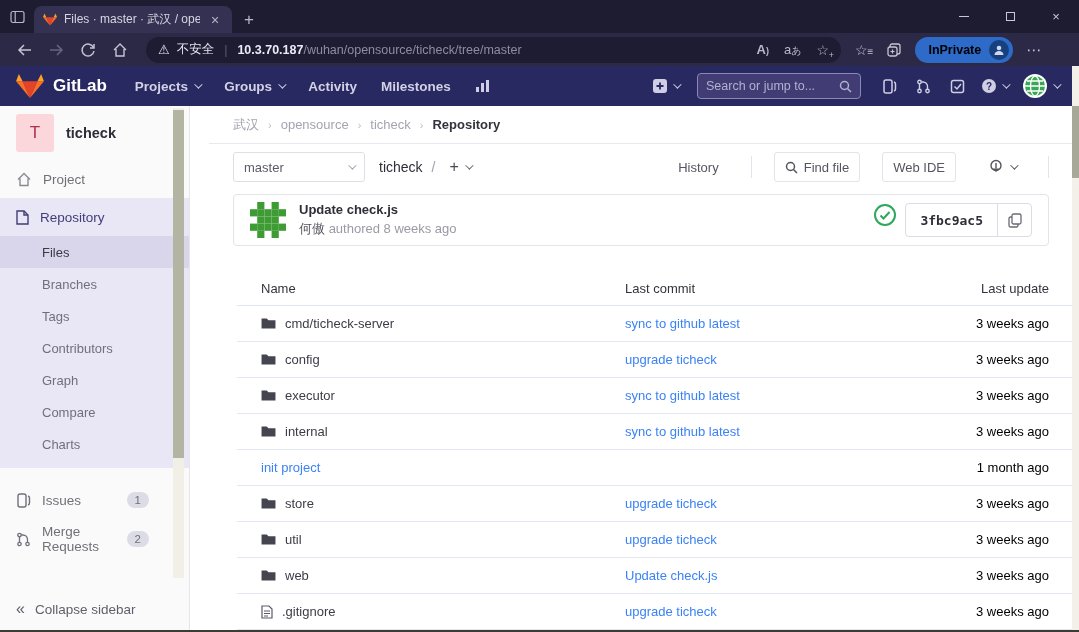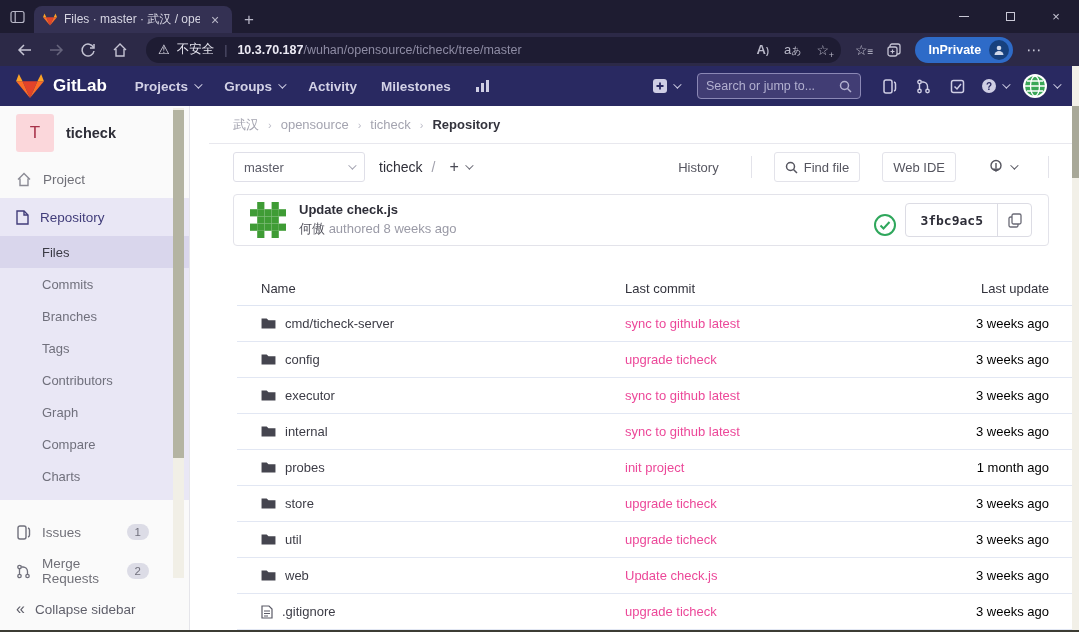--- a/index.html
+++ b/index.html
@@ -22,21 +22,21 @@
   .addressbar { height:33px; background:#2c2947; display:flex; align-items:center; padding:0 8px; color:#c5c4d4; }
   .nav-btn { width:32px; height:28px; display:flex; align-items:center; justify-content:center; }
   .nav-btn.disabled { opacity:.38; }
   .url-box { width:695px; height:26px; margin-left:10px; background:#1e1c33; border-radius:13px; display:flex; align-items:center; padding:0 12px; gap:7px; font-size:12.5px; }
   .sec-label { color:#e6e5ef; }
   .url-sep { color:#5a5875; margin:0 3px; }
   .url-host { color:#eceaf4; font-weight:bold; }
   .url-path { color:#8e8ca4; }
   .url-actions { margin-left:auto; display:flex; align-items:center; gap:15px; color:#b9b8c8; font-size:13px; }
   .bar-actions { display:flex; align-items:center; gap:13px; margin-left:14px; color:#c5c4d4; }
-  .inprivate { background:#2e6bc8; color:#ffffff; height:26px; border-radius:13px; display:flex; align-items:center; gap:8px; padding:0 4px 0 13px; font-size:12.5px; font-weight:bold; }
+  .inprivate { background:#2e6bc8; color:#000000; height:26px; border-radius:13px; display:flex; align-items:center; gap:8px; padding:0 4px 0 13px; font-size:12.5px; font-weight:bold; }
   .ip-avatar { width:20px; height:20px; border-radius:50%; background:#17417e; display:flex; align-items:center; justify-content:center; }
   .star-plus { position:relative; font-size:14px; }
   .star-plus i { position:absolute; right:-5px; bottom:-2px; font-style:normal; font-size:9px; }
 
   
   .gl-navbar { height:40px; background:#292961; display:flex; align-items:center; padding:0 16px; position:relative; z-index:2; }
   .brand { display:flex; align-items:center; gap:9px; color:#fff; font-weight:bold; font-size:17px; }
   .gl-items { display:flex; margin-left:16px; }
   .gl-item { height:24px; display:flex; align-items:center; gap:6px; padding:0 12px; color:#d2d1e6; font-size:13.5px; font-weight:bold; }
   .chev { width:6px; height:6px; border-right:1.6px solid currentColor; border-bottom:1.6px solid currentColor; transform:rotate(45deg) translateY(-2px); display:inline-block; }
@@ -79,31 +79,31 @@
   .add-btn .chev { color:#6a6a76; }
   .toolbar-right { margin-left:auto; display:flex; align-items:center; gap:22px; }
   .tbtn { height:30px; display:flex; align-items:center; gap:6px; padding:0 10px; font-size:13px; color:#55555f; }
   .tbtn.bordered { border:1px solid #e3e3ea; border-radius:3px; }
   .vdiv { width:1px; height:22px; background:#e3e3ea; }
 
   .commit-box { margin:4px 30px 0 24px; height:52px; border:1px solid #e3e3ea; border-radius:4px; display:flex; align-items:center; gap:13px; padding:0 16px; }
   .commit-title { font-size:13px; font-weight:bold; color:#2e2e38; }
   .commit-meta { font-size:13px; color:#9a9aa6; margin-top:3px; }
   .commit-author { color:#55555f; }
-  .commit-right { margin-left:auto; display:flex; align-items:flex-end; gap:8px; }
+  .commit-right { margin-left:auto; display:flex; align-items:flex-start; gap:8px; }
   .sha-group { display:flex; align-items:stretch; border:1px solid #dcdce4; border-radius:4px; height:34px; }
   .sha { display:flex; align-items:center; padding:0 14px; font-family:"DejaVu Sans Mono",monospace; font-size:13px; font-weight:bold; color:#2e2e38; }
   .copy-btn { width:34px; display:flex; align-items:center; justify-content:center; border-left:1px solid #dcdce4; color:#6a6a76; }
 
   .file-table { margin-top:26px; }
   .ft-row, .ft-head { display:flex; align-items:center; padding:0 30px 0 24px; font-size:13px;margin-left:28px; }
   .ft-head { height:34px; color:#33333d; border-bottom:1px solid #dfe5f2; }
   .ft-row { height:36px; border-bottom:1px solid #e2e7f3; }
   .col-name { width:364px; display:flex; align-items:center; gap:9px; color:#3c3c46; }
-  .col-commit { flex:1; color:#ec4899; }
+  .col-commit { flex:1; color:#3b82f6; }
   .col-update { width:150px; text-align:right; color:#000000; }
   .ft-head .col-name, .ft-head .col-commit, .ft-head .col-update { color:#33333d; }
 
   .page-scroll { position:absolute; right:0; top:66px; bottom:2px; width:7px; background:#f2f0e8; z-index:6; }
   .page-thumb { position:absolute; top:40px; left:0; width:7px; height:72px; background:#a8a898; }
   .bottom-edge { position:absolute; left:0; bottom:0; width:100%; height:2px; background:#3c3c34; z-index:7; }
 </style>
 </head>
 <body>
 
@@ -315,23 +315,20 @@
         <span class="icn">
           <svg width="13" height="15" viewBox="0 0 13 15">
               <path d="M1 1 h7 l4 4 v9 H1 z" fill="none" stroke="#413d7a" stroke-width="1.4"></path>
               <path d="M8 1 v4 h4" fill="none" stroke="#413d7a" stroke-width="1.4"></path>
             </svg>
         </span>
         <span>Repository</span>
       </div>
       <div class="sub-item active">
           <span>Files</span>
-        </div>
-      <div class="sub-item">
-          <span>Commits</span>
         </div>
       <div class="sub-item">
           <span>Branches</span>
         </div>
       <div class="sub-item">
           <span>Tags</span>
         </div>
       <div class="sub-item">
           <span>Contributors</span>
         </div>
@@ -534,28 +531,20 @@
               <svg width="15" height="13" viewBox="0 0 16 14">
                 <path d="M0.5 1.5 h5.5 l2 2 h7.5 v9 h-15 z" fill="#45454f"></path>
               </svg>
             </span>
             <span>internal</span>
           </div>
         <div class="col-commit">sync to github latest</div>
         <div class="col-update">3 weeks ago</div>
       </div>
       <div class="ft-row">
-        <div class="col-name">
-            <span class="icn">
-              <svg width="15" height="13" viewBox="0 0 16 14">
-                <path d="M0.5 1.5 h5.5 l2 2 h7.5 v9 h-15 z" fill="#45454f"></path>
-              </svg>
-            </span>
-            <span>probes</span>
-          </div>
         <div class="col-commit">init project</div>
         <div class="col-update">1 month ago</div>
       </div>
       <div class="ft-row">
         <div class="col-name">
             <span class="icn">
               <svg width="15" height="13" viewBox="0 0 16 14">
                 <path d="M0.5 1.5 h5.5 l2 2 h7.5 v9 h-15 z" fill="#45454f"></path>
               </svg>
             </span>

